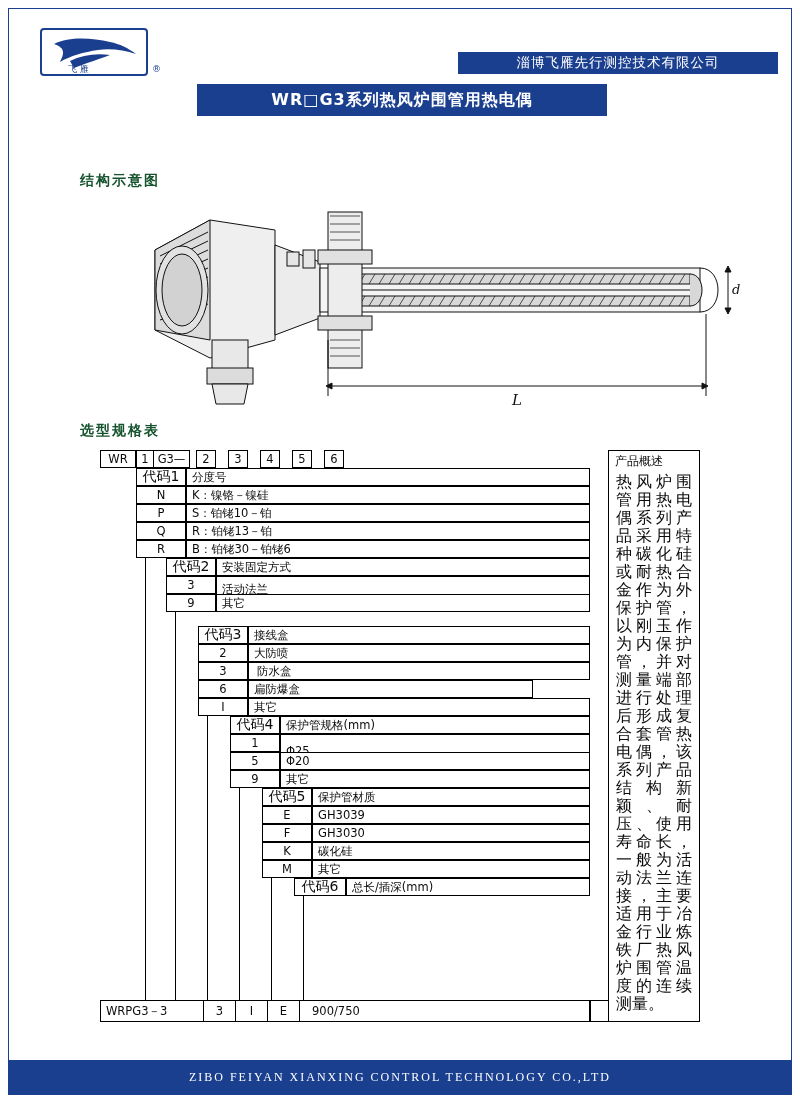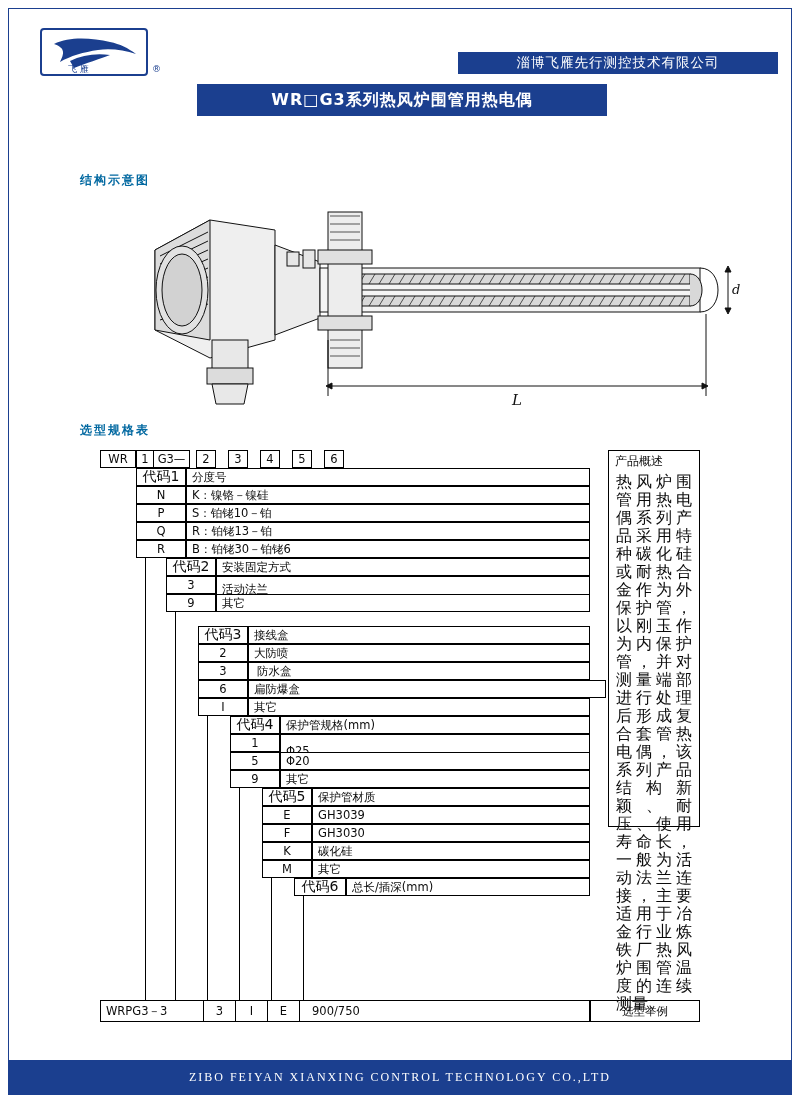--- a/index.html
+++ b/index.html
@@ -42,21 +42,21 @@
     position:absolute; left:170px; top:84px;
     width:410px; height:32px;
     background:#1b3f8f;
     color:#fff;
     display:flex; align-items:center; justify-content:center;
     font-size:16px; font-weight:bold; letter-spacing:1px;margin-left:27px;
   }
 
   .section-title {
     position:absolute;
-    font-size:12px; font-weight:bold; color:#0369a1;
+    font-size:14px; font-weight:bold; color:#14532d;
     letter-spacing:2px;
   }
   #sec-struct { left:80px; top:172px; }
   #sec-table  { left:80px; top:422px; }
 
   
   .drawing { position:absolute; left:60px; top:190px; width:680px; height:230px; }
 
   
   .spec-wrap {
@@ -73,21 +73,21 @@
     white-space:nowrap;
     overflow:hidden;
   }
   .cell.c { justify-content:center; }
   .cell.l { justify-content:flex-start; padding-left:5px; }
   .codecell { font-size:14px; }
   .vline { position:absolute; width:1px; background:#000; }
 
   .overview {
     position:absolute; right:0; top:0;
-    width:92px; height:377px;
+    width:92px; height:572px;
     border:1px solid #000;
     box-sizing:border-box;
     background:#fff;
   }
   .overview-title {
     height:20px; border-bottom:0px;
     display:flex; align-items:center; padding-left:6px;
     font-size:12px;
   }
   .overview-body {
@@ -296,21 +296,21 @@
   <div class="cell c" style="left:66px;  top:144px; width:50px; height:18px;">9</div>
   <div class="cell l" style="left:116px; top:144px; width:374px; height:18px;">其它</div>
 
   <div class="cell c codecell" style="left:98px;  top:176px; width:50px; height:18px;">代码3</div>
   <div class="cell l" style="left:148px; top:176px; width:342px; height:18px;">接线盒</div>
   <div class="cell c" style="left:98px;  top:194px; width:50px; height:18px;">2</div>
   <div class="cell l" style="left:148px; top:194px; width:342px; height:18px;">大防喷</div>
   <div class="cell c" style="left:98px;  top:212px; width:50px; height:18px;">3</div>
   <div class="cell l" style="left:148px; top:212px; width:342px; height:18px;padding-left:8px;">防水盒</div>
   <div class="cell c" style="left:98px;  top:230px; width:50px; height:18px;">6</div>
-  <div class="cell l" style="left:148px; top:230px; width:358px; height:18px;">扁防爆盒</div>
+  <div class="cell l" style="left:148px; top:230px; width:285px; height:18px;">扁防爆盒</div>
   <div class="cell c" style="left:98px;  top:248px; width:50px; height:18px;">I</div>
   <div class="cell l" style="left:148px; top:248px; width:342px; height:18px;">其它</div>
 
   <div class="cell c codecell" style="left:130px; top:266px; width:50px; height:18px;">代码4</div>
   <div class="cell l" style="left:180px; top:266px; width:310px; height:18px;">保护管规格(mm)</div>
   <div class="cell c" style="left:130px; top:284px; width:50px; height:18px;">1</div>
   <div class="cell l" style="left:180px; top:284px; width:310px; height:34px;">Φ25</div>
   <div class="cell c" style="left:130px; top:302px; width:50px; height:18px;">5</div>
   <div class="cell l" style="left:180px; top:302px; width:310px; height:18px;">Φ20</div>
   <div class="cell c" style="left:130px; top:320px; width:50px; height:18px;">9</div>

